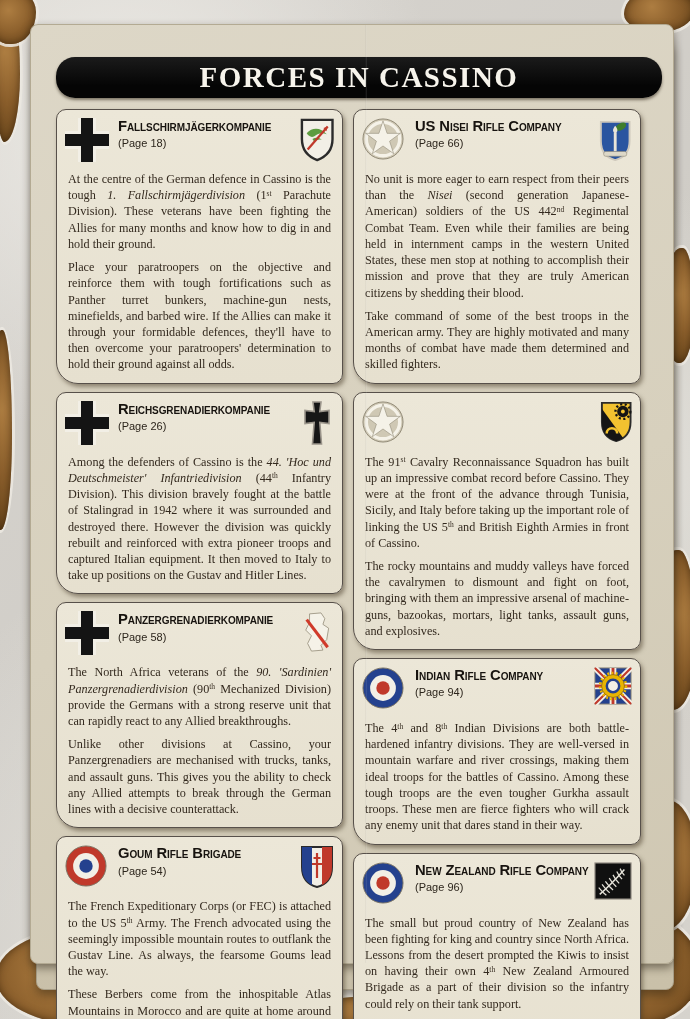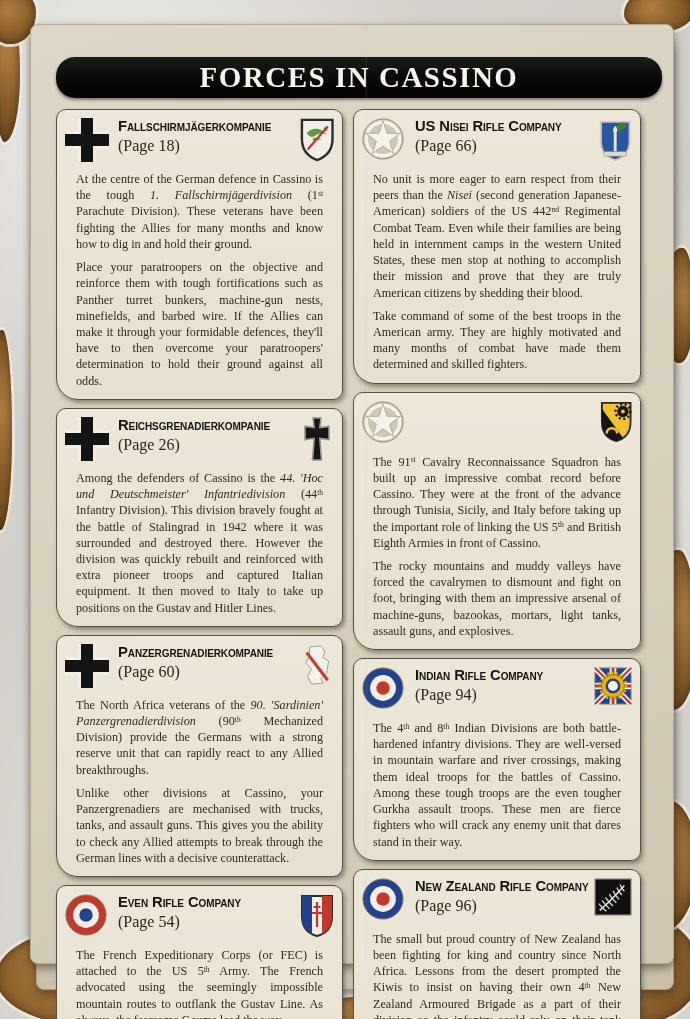--- a/index.html
+++ b/index.html
@@ -32,22 +32,22 @@
   .unit-box{background:linear-gradient(180deg,#ece7d8 0%,#e6e0cf 100%);
     border:1px solid #57504a;border-radius:10px 10px 10px 22px;
     box-shadow:2px 3px 4px rgba(70,58,38,0.5);
     padding:8px 11px 10px;box-sizing:border-box;}
   .unit-header{position:relative;min-height:48px;padding-left:50px;padding-right:38px;margin-bottom:5px;}
   .nat-icon{position:absolute;left:-3px;top:0;width:44px;height:44px;display:block;}
   .badge-icon{position:absolute;right:-3px;top:0;display:block;}
   .unit-title{margin:0;font-family:"Liberation Sans",sans-serif;font-weight:bold;
     font-variant:small-caps;font-size:14.8px;letter-spacing:-0.1px;color:#17130f;
     line-height:1.1;white-space:nowrap;}
-  .unit-page{font-family:Liberation Serif, serif;font-size:16px;color:#2c251c;margin-top:3px;}
-  .unit-body p{margin:0 8px 7px;text-align:justify;font-family:"Liberation Serif",serif;
+  .unit-page{font-family:Liberation Sans, sans-serif;font-size:11px;color:#2c251c;margin-top:3px;}
+  .unit-body p{margin:0 0 7px;text-align:justify;font-family:"Liberation Serif",serif;
     font-size:12.2px;line-height:1.33;color:#33291e;}
   .unit-body p:last-child{margin-bottom:0;}
   .unit-body em{font-style:italic;}
   .unit-body sup{font-size:62%;line-height:0;position:relative;top:-0.45em;vertical-align:baseline;}
 </style>
 </head>
 <body>
 
 <div class="stage">
 
@@ -119,39 +119,39 @@
     <header class="unit-header">
       <span class="nat-icon"><svg viewBox="0 0 44 44" width="44" height="44">
                 <polygon fill="#f2efe6" points="13,0 31,0 31,13 44,13 44,31 31,31 31,44 13,44 13,31 0,31 0,13 13,13"></polygon>
                 <polygon fill="#141414" points="16,3 28,3 28,16 41,16 41,28 28,28 28,41 16,41 16,28 3,28 3,16 16,16"></polygon>
                 <rect x="16" y="0" width="12" height="4" fill="#141414"></rect>
                 <rect x="16" y="40" width="12" height="4" fill="#141414"></rect>
                 <rect x="0" y="16" width="4" height="12" fill="#141414"></rect>
                 <rect x="40" y="16" width="4" height="12" fill="#141414"></rect>
               </svg></span>
       <h2 class="unit-title">Panzergrenadierkompanie</h2>
-      <div class="unit-page">(Page 60)</div>
+      <div class="unit-page">(Page 58)</div>
       <span class="badge-icon"><svg viewBox="0 0 36 44" height="42">
                 <path d="M10,3 L22,2 L26,8 L24,14 L30,18 L28,30 L22,36 L24,41 L12,42 L8,34 L12,26 L6,20 L10,12 Z" fill="#f5f2e8" stroke="#8f8774" stroke-width="0.8"></path>
                 <line x1="7" y1="9" x2="29" y2="38" stroke="#d03a2a" stroke-width="3.2"></line>
               </svg></span>
     </header>
     <div class="unit-body">
             <p>The North Africa veterans of the <em>90. 'Sardinien' Panzergrenadierdivision</em> (90<sup>th</sup> Mechanized Division) provide the Germans with a strong reserve unit that can rapidly react to any Allied breakthroughs.</p>
             <p>Unlike other divisions at Cassino, your Panzergrenadiers are mechanised with trucks, tanks, and assault guns. This gives you the ability to check any Allied attempts to break through the German lines with a decisive counterattack.</p>
           </div>
   </section>
         <section class="unit-box">
     <header class="unit-header">
       <span class="nat-icon"><svg viewBox="0 0 44 44" width="42" height="42">
                 <circle cx="22" cy="22" r="21" fill="#c0392b" stroke="#7d7666" stroke-width="1"></circle>
                 <circle cx="22" cy="22" r="13.5" fill="#f2efe6"></circle>
                 <circle cx="22" cy="22" r="7" fill="#24418e"></circle>
               </svg></span>
-      <h2 class="unit-title">Even Rifle Company</h2>
+      <h2 class="unit-title">Goum Rifle Brigade</h2>
       <div class="unit-page">(Page 54)</div>
       <span class="badge-icon"><svg viewBox="0 0 34 44" height="44">
                 <defs>
                   <clipPath id="gshield">
                     <path d="M2,2 H32 V22 Q32,38 17,42 Q2,38 2,22 Z"></path>
                   </clipPath>
                 </defs>
                 <path d="M2,2 H32 V22 Q32,38 17,42 Q2,38 2,22 Z" fill="#f2efe6" stroke="#2b2b2b" stroke-width="2"></path>
                 <rect x="2" y="2" width="10" height="40" fill="#24418e" clip-path="url(#gshield)"></rect>
                 <rect x="22" y="2" width="10" height="40" fill="#c0392b" clip-path="url(#gshield)"></rect>

